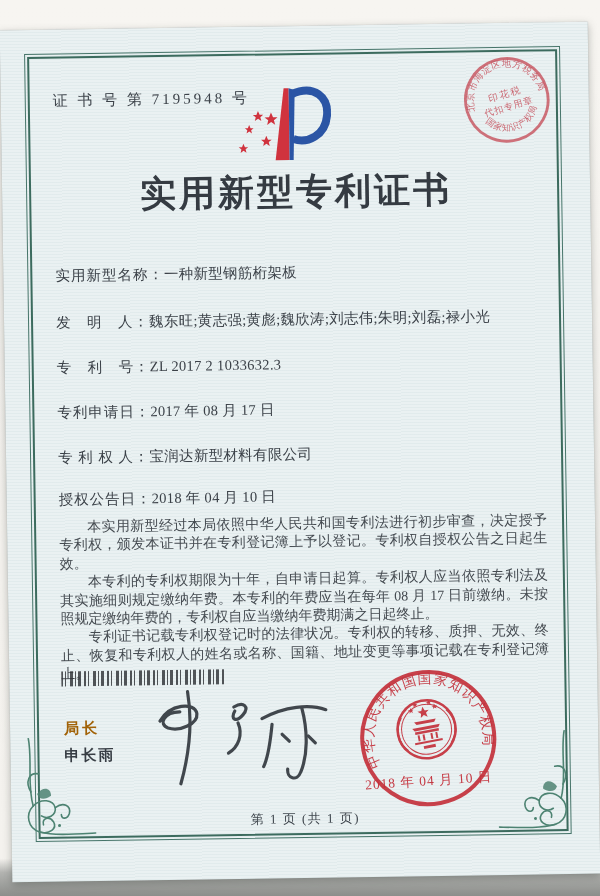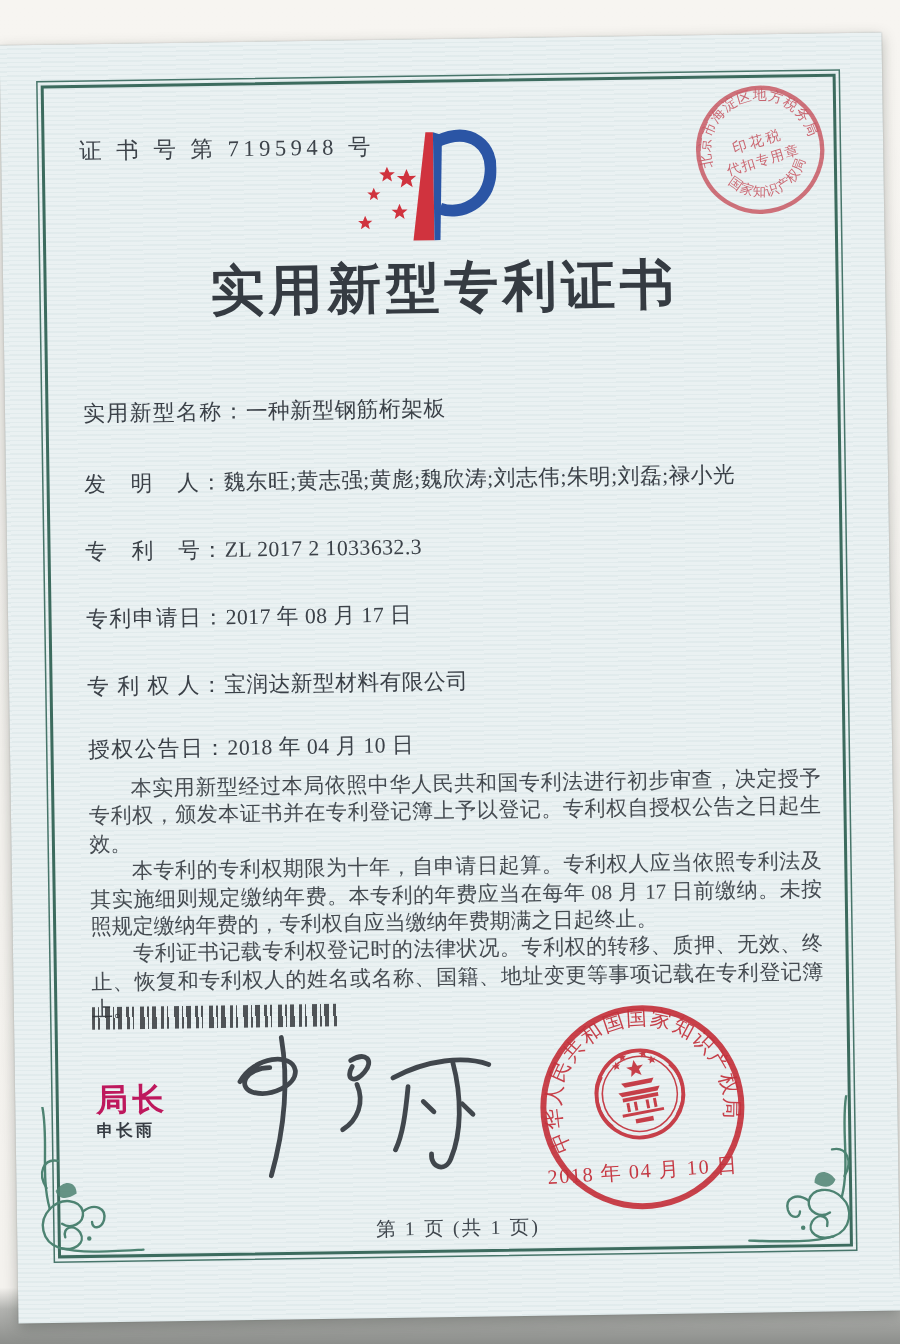--- a/index.html
+++ b/index.html
@@ -30,22 +30,22 @@
   .paras p{margin:0;text-indent:2em;}
   .barcode{
     position:absolute;left:52px;top:642px;width:164px;height:15px;opacity:.82;
     background:repeating-linear-gradient(90deg,
       #2e3135 0 2px, transparent 2px 4px,
       #2e3135 4px 5px, transparent 5px 9px,
       #2e3135 9px 12px, transparent 12px 14px,
       #2e3135 14px 15px, transparent 15px 17px,
       #2e3135 17px 20px, transparent 20px 23px);
   }
-  .signer-title{position:absolute;left:54px;top:690px;font-size:21px;font-weight:600;color:#be185d;letter-spacing:3px;}
-  .signer-name{position:absolute;left:54px;top:717px;font-size:11px;font-weight:600;color:#373d44;letter-spacing:2px;}
+  .signer-title{position:absolute;left:54px;top:690px;font-size:15px;font-weight:600;color:#a16207;letter-spacing:3px;}
+  .signer-name{position:absolute;left:54px;top:717px;font-size:15px;font-weight:600;color:#373d44;letter-spacing:2px;}
   .signature{position:absolute;left:140px;top:658px;}
   .seal-official{position:absolute;left:343px;top:639px;mix-blend-mode:multiply;overflow:visible;}
   .seal-tax{position:absolute;left:458px;top:29px;mix-blend-mode:multiply;overflow:visible;}
   .footer{position:absolute;left:0;right:0;top:784px;text-align:center;font-size:13px;color:#3f464d;letter-spacing:1.5px;}
   .orn{position:absolute;}
   .orn-left{left:8px;top:708px;}
   .orn-right{left:484px;top:708px;transform:scaleX(-1);}
   svg{display:block;}
 </style>
 </head>

